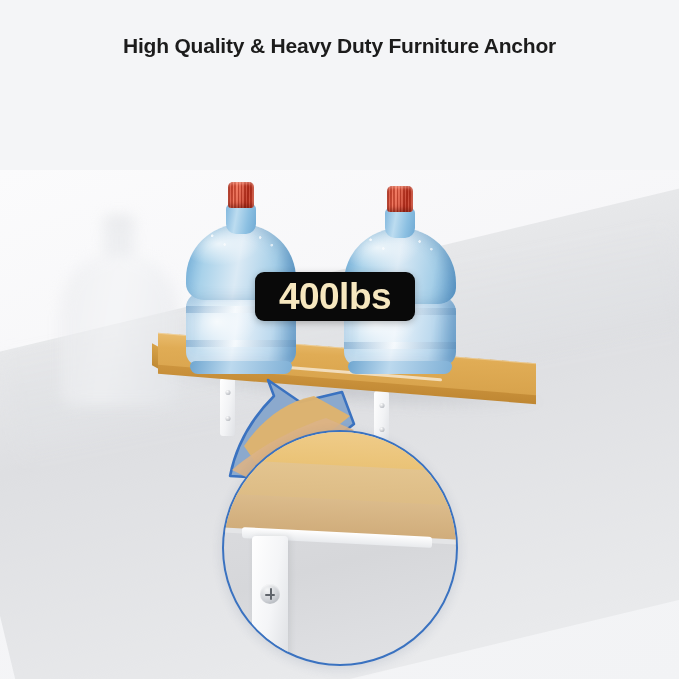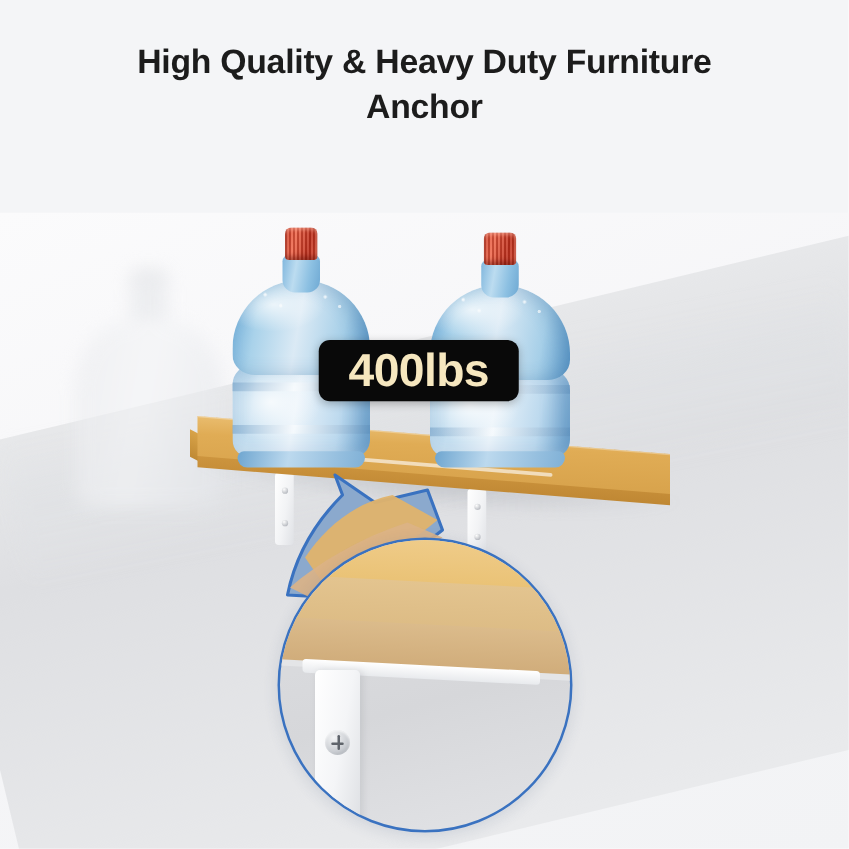--- a/index.html
+++ b/index.html
@@ -286,21 +286,21 @@
   .mag-scr-a { top: 48px; }
   .mag-scr-b { top: 110px; }
 
   
   .mag-tail { position: absolute; left: 222px; top: 372px; width: 150px; height: 110px; }
 
   
   .header { position: absolute; left: 0; top: 0; width: 679px; text-align: center; }
   .title {
     margin: 0; padding: 32px 70px 0;
-    font-size: 27px; font-weight: bold; color: #1c1c1c;
+    font-size: 21px; font-weight: bold; color: #1c1c1c;
     line-height: 1.32; letter-spacing: -.2px;
   }
   .subtitle {
     margin: 0; padding: 13px 72px 0;
     font-size: 16.5px; color: #33353a; line-height: 1.42;
   }
 </style>
 </head>
 <body>
 

